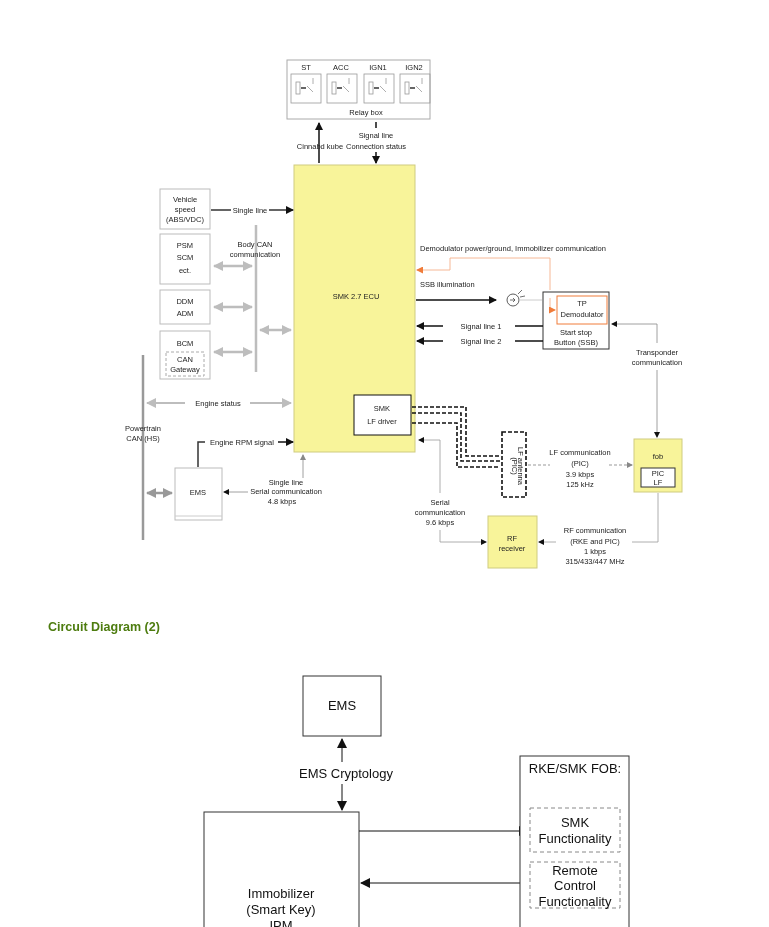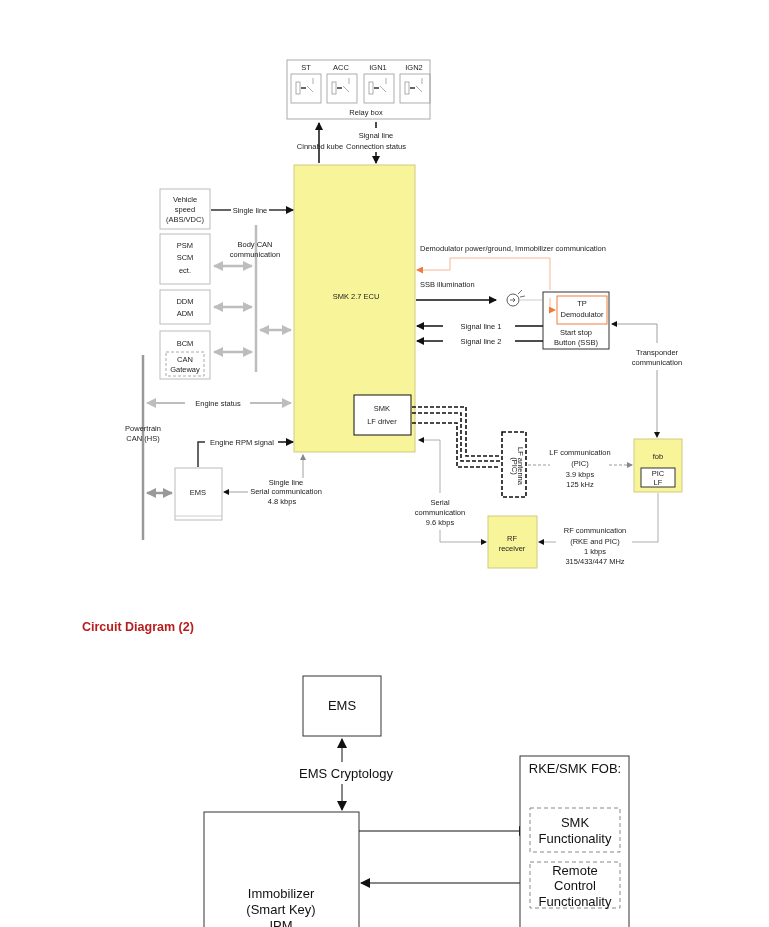--- a/index.html
+++ b/index.html
@@ -1,20 +1,20 @@
 <!DOCTYPE html>
 <html><head>
 <meta charset="utf-8">
 <style>
   html, body { margin:0; padding:0; background:#ffffff; }
   body { width:769px; height:927px; position:relative; overflow:hidden; font-family:"Liberation Sans", sans-serif; }
   svg text { font-family:"Liberation Sans", sans-serif; }
   .t7 { font-size:7.5px; fill:#222; }
   .big { font-size:13px; fill:#111; }
-  .heading { position:absolute; left:82px; top:620px; font-size:12.5px; font-weight:bold; color:#b91c1c; font-family:"Liberation Sans", sans-serif; }
+  .heading { position:absolute; left:48px; top:620px; font-size:12.5px; font-weight:bold; color:#4d7c0f; font-family:"Liberation Sans", sans-serif; }
   #diagram1, #diagram2 { position:absolute; left:0; top:0; }
 </style>
 </head>
 <body>
 
 <svg id="diagram1" width="769" height="610" viewBox="0 0 769 610">
   <defs>
     <marker id="ab" markerWidth="8" markerHeight="8" refX="7" refY="4" orient="auto" markerUnits="userSpaceOnUse">
         <path d="M0,0 L8,4 L0,8 z" fill="#111"></path>
       </marker>

